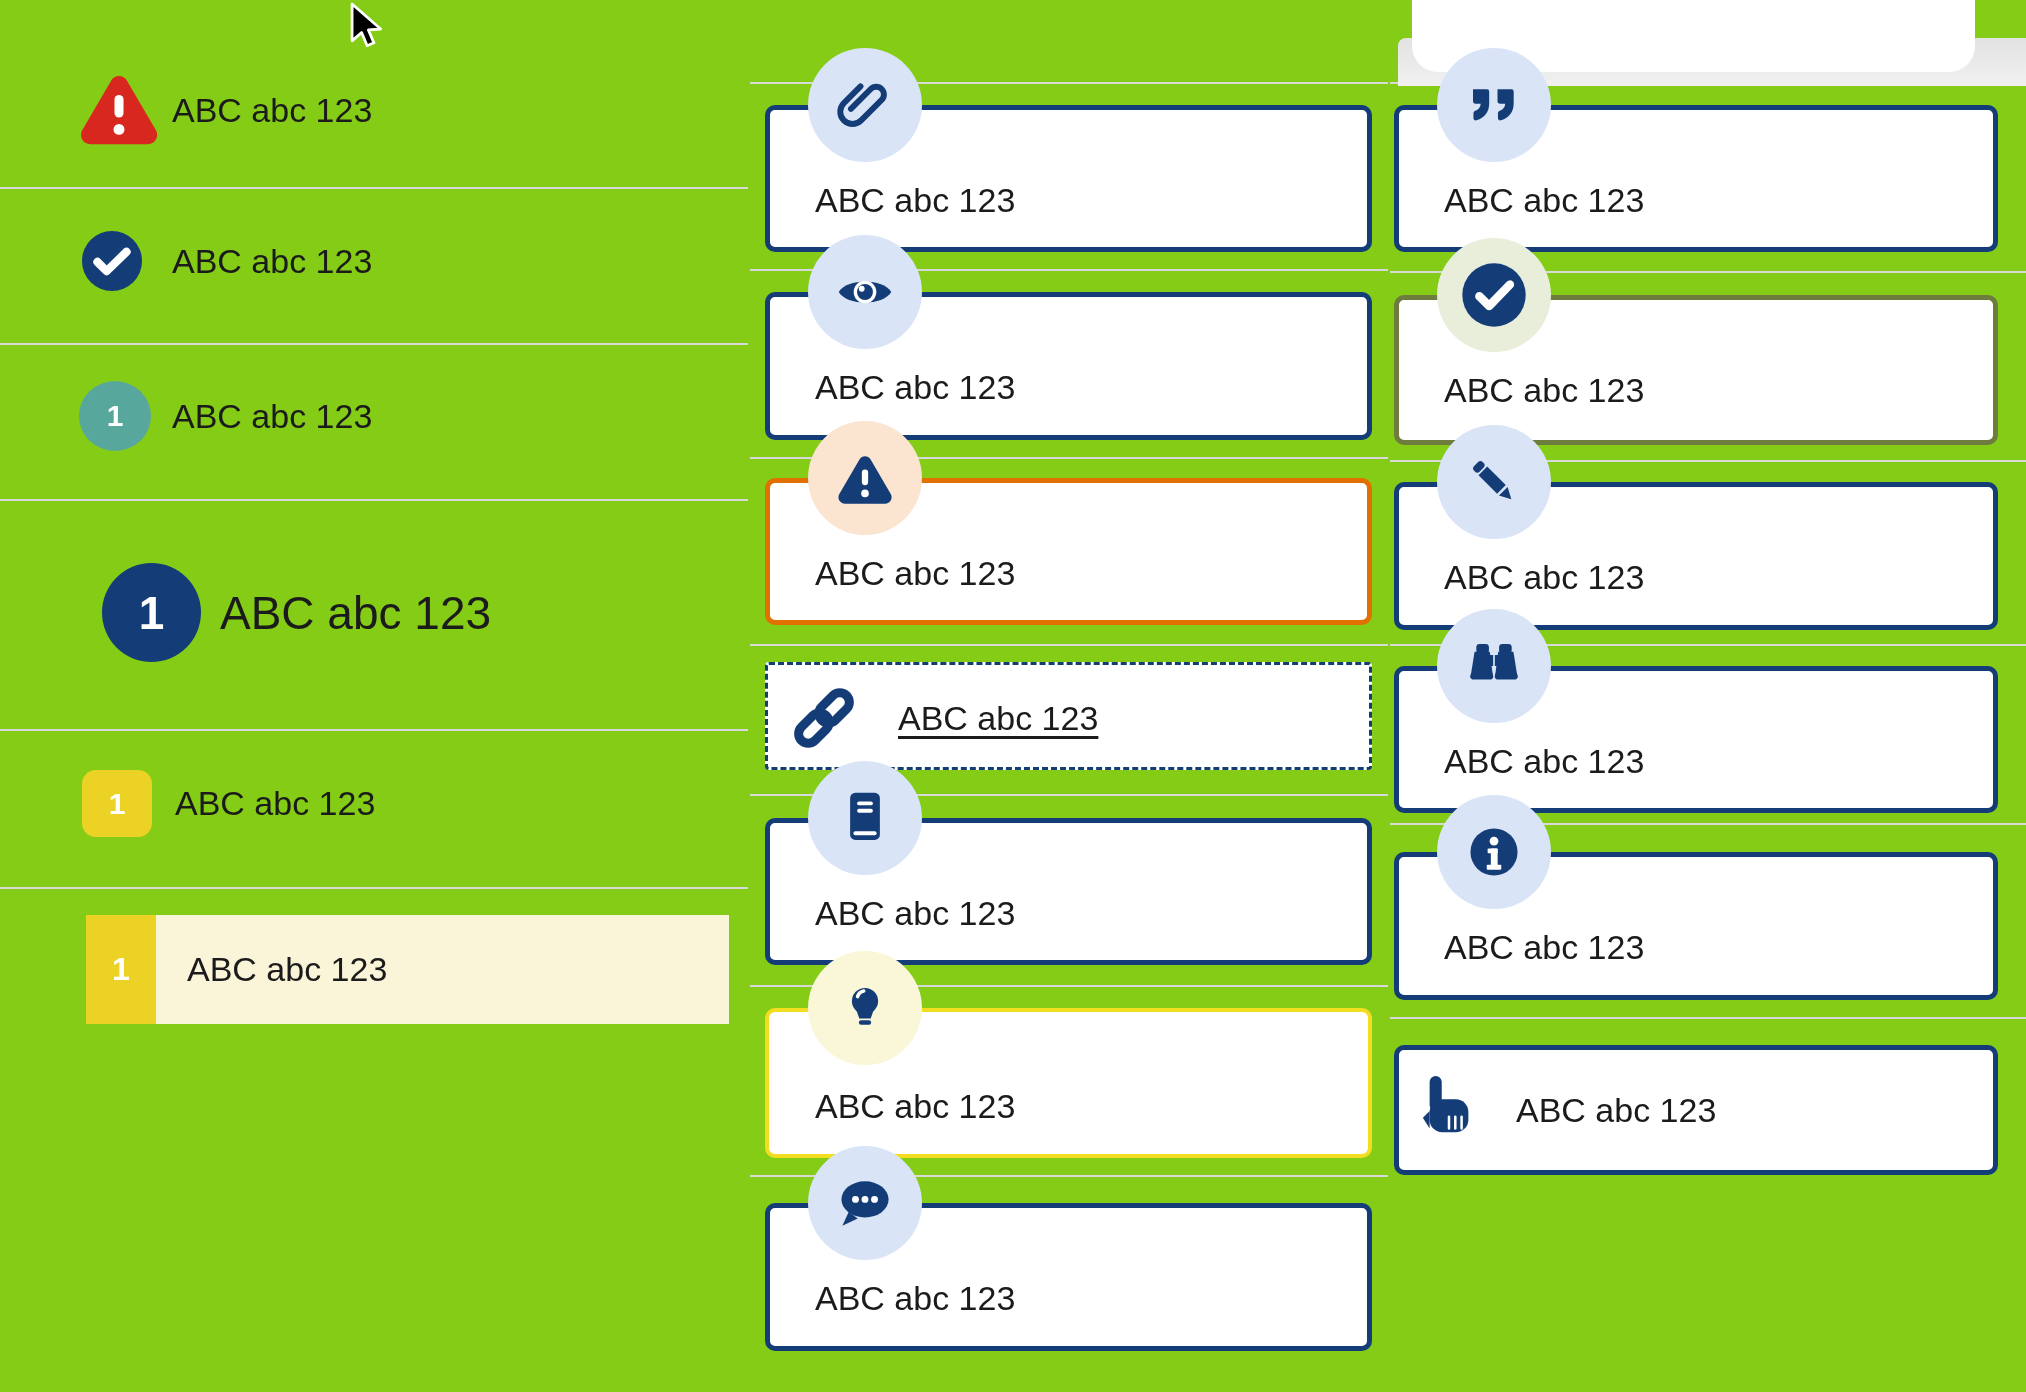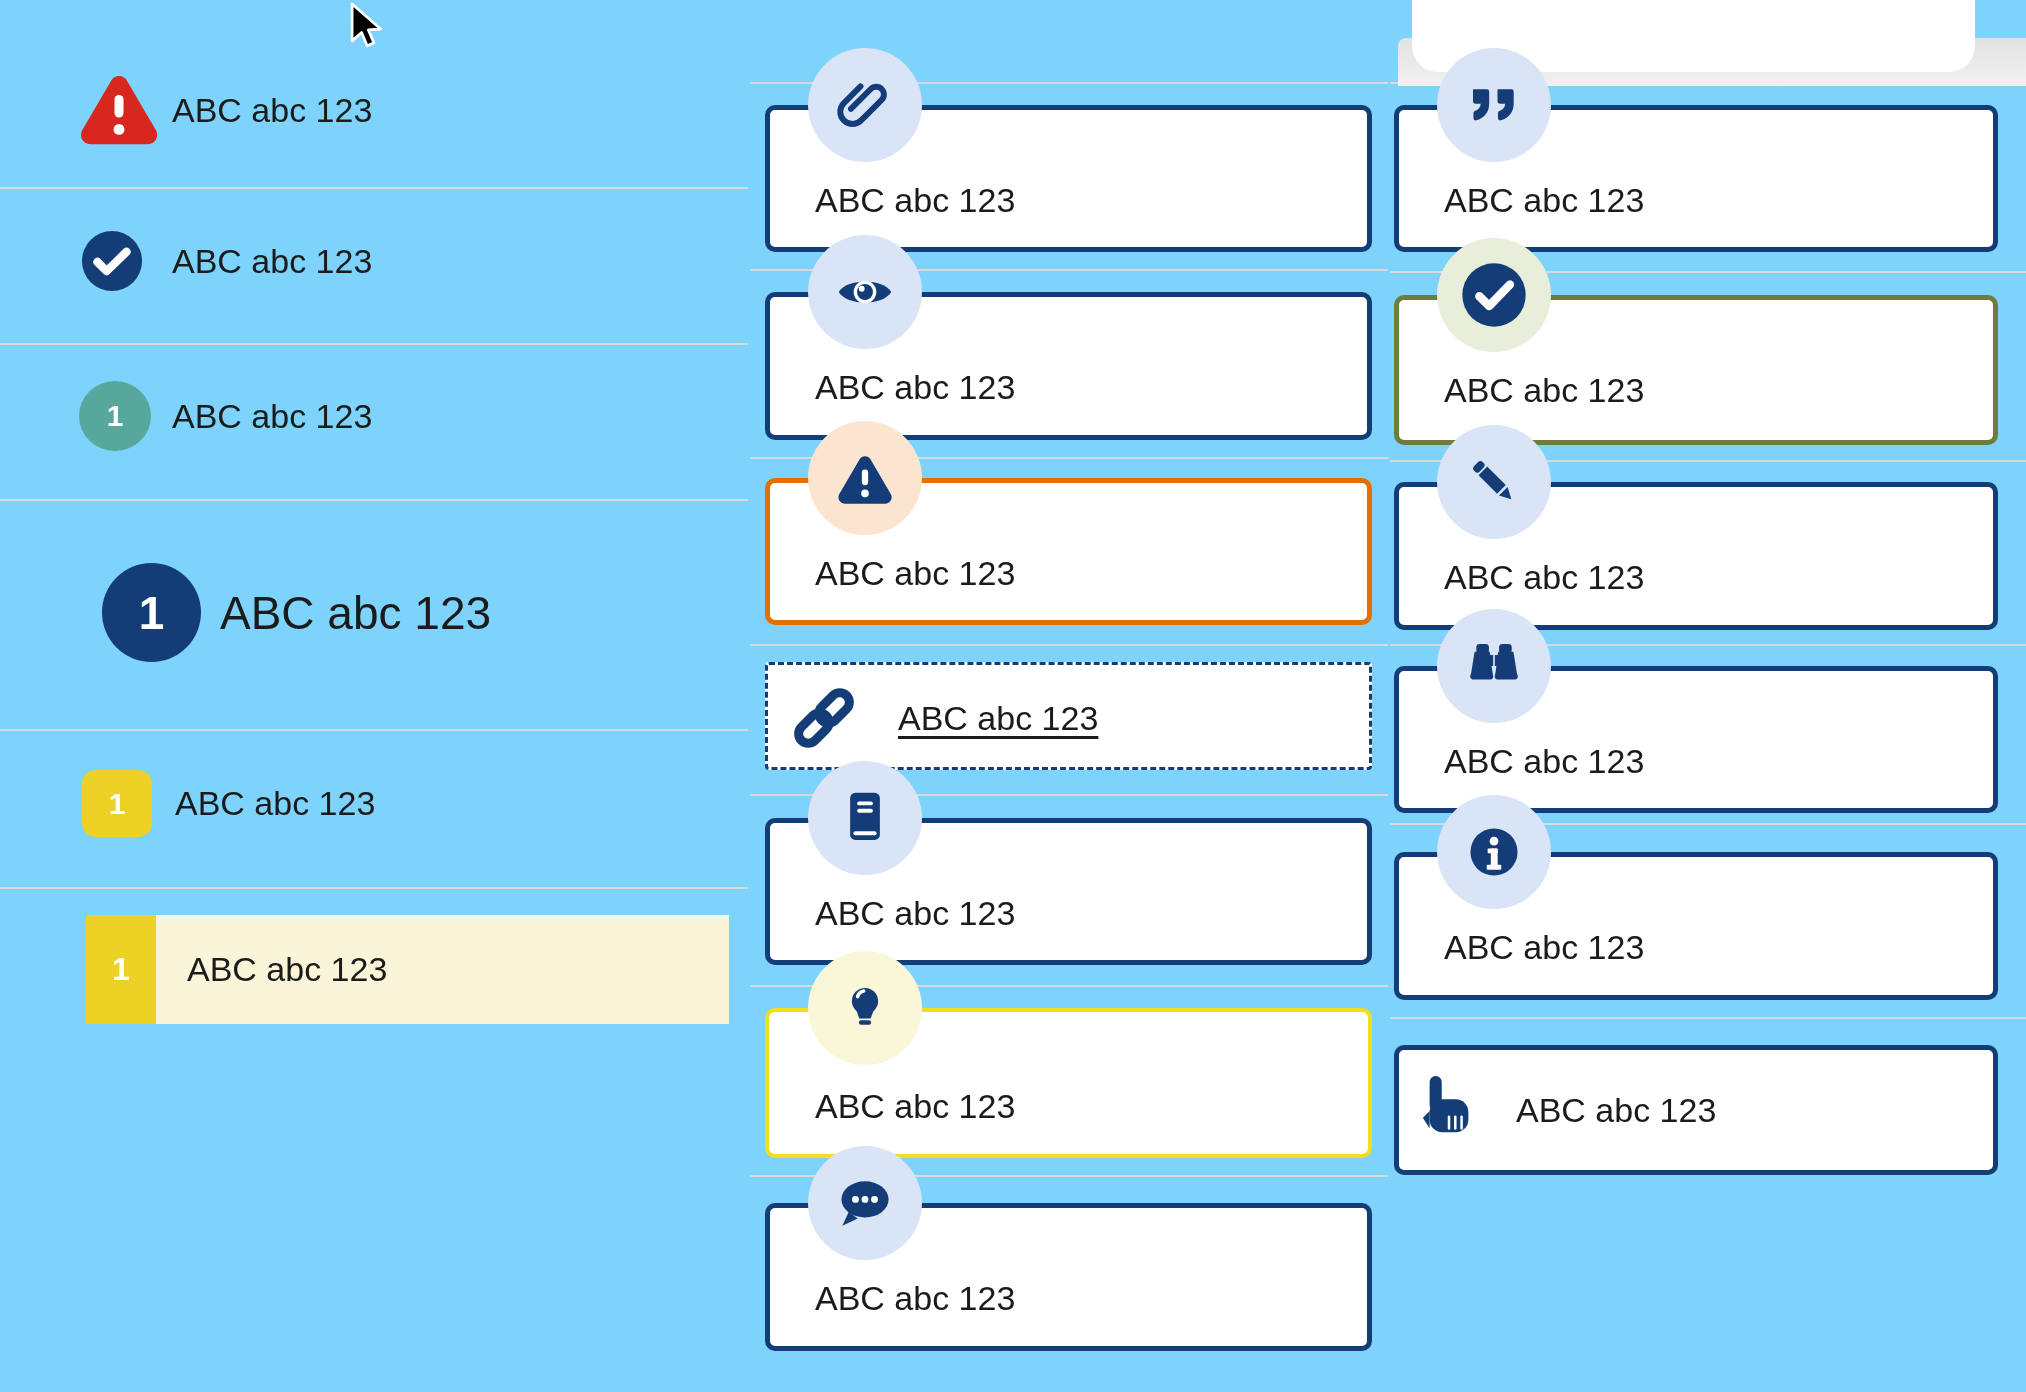--- a/index.html
+++ b/index.html
@@ -1,16 +1,16 @@
 <!DOCTYPE html>
 <html><head>
 <meta charset="utf-8">
 <style>
   html,body{margin:0;padding:0;background:#fff;}
-  #stage{position:relative;width:2026px;height:1392px;background:#7dd3fc;overflow:hidden;
+  #stage{position:relative;width:2026px;height:1392px;background:#84cc16;overflow:hidden;
          font-family:"Liberation Sans","DejaVu Sans",sans-serif;color:#1b1b1b;}
   .abs{position:absolute;}
   
   .ldiv{position:absolute;left:0;width:748px;height:2px;background:#d9d9d9;}
   .lbl{position:absolute;font-size:34px;line-height:48px;color:#1b1b1b;white-space:nowrap;}
   .badge{position:absolute;display:flex;align-items:center;justify-content:center;
          color:#fff;font-weight:bold;}
   .b-circle{border-radius:50%;}
   .teal{background:#58a79d;}
   .navy-bg{background:#143d78;}

